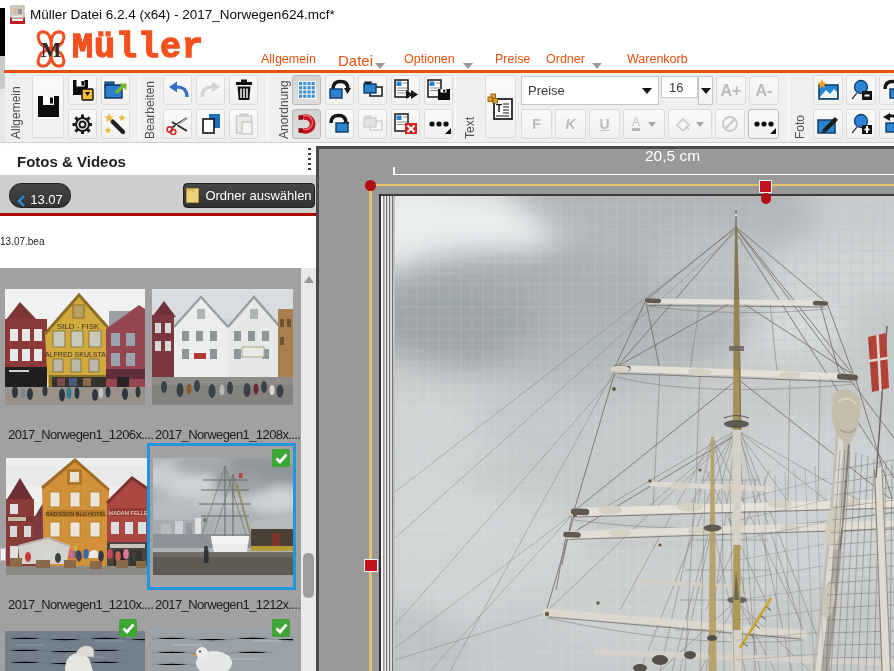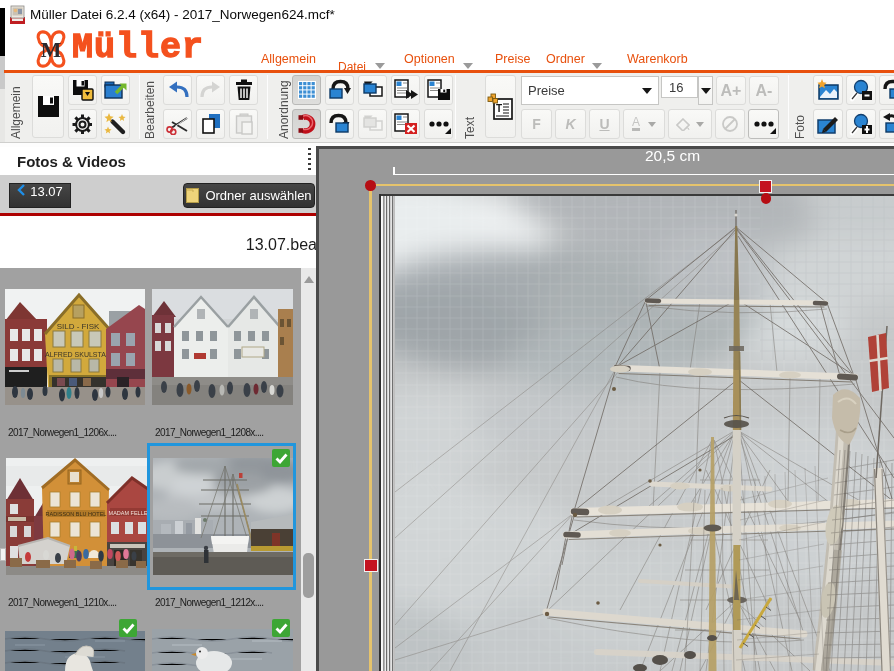--- a/index.html
+++ b/index.html
@@ -3,21 +3,21 @@
 <style>
 *{margin:0;padding:0;box-sizing:border-box}
 html,body{width:894px;height:671px;overflow:hidden}
 body{position:relative;font-family:"Liberation Sans",sans-serif;background:#fff}
 .abs{position:absolute}
 .tb{position:absolute;width:29px;height:30px;background:linear-gradient(#f9f9f7,#f1f1ef);border:1px solid #dcdcda;border-radius:3px;display:flex;align-items:center;justify-content:center}
 .tbp{background:linear-gradient(#d2d2d0,#dededc);border:1px solid #b9b9b7}
 .vlabel{position:absolute;color:#4e4e4e;font-size:12px;white-space:nowrap;transform:rotate(-90deg);transform-origin:0 0}
 .sep{position:absolute;top:75px;height:64px;width:1px;background:#c9c9c7;border-right:1px solid #fdfdfd}
 .gtxt{color:#bcbcba;font-weight:bold;font-size:14px}
-.thlabel{position:absolute;font-size:10px;color:#1c1c1c;white-space:nowrap;letter-spacing:-0.6px}
+.thlabel{position:absolute;font-size:13px;color:#1c1c1c;white-space:nowrap;letter-spacing:-0.6px}
 .check{position:absolute;width:18px;height:18px;background:#3da635;border-radius:2px;display:flex;align-items:center;justify-content:center}
 </style></head>
 <body>
 
 <div class="abs" style="left:0;top:0;width:5px;height:8px;background:#fff"></div>
 <div class="abs" style="left:0;top:8px;width:5px;height:48px;background:#000"></div>
 <div class="abs" style="left:0;top:56px;width:5px;height:33px;background:#c9c9c9"></div>
 <div class="abs" style="left:0;top:89px;width:5px;height:54px;background:#e7e7e5"></div>
 
 <div class="abs" style="left:5px;top:0;width:889px;height:28px;background:#fff"></div>
@@ -39,21 +39,21 @@
 <path d="M20 20 C27 19 32.5 15 33.5 8 C34 2.5 29.5 0.8 25 2.8 C20.5 5.2 19.2 13 20 20 Z"></path>
 <path d="M20 20 C13 19 7.5 15 6.5 8 C6 2.5 10.5 0.8 15 2.8 C19.5 5.2 20.8 13 20 20 Z"></path>
 <path d="M20 20 C27 21 32.5 25 33.5 32 C34 37.5 29.5 39.2 25 37.2 C20.5 34.8 19.2 27 20 20 Z"></path>
 <path d="M20 20 C13 21 7.5 25 6.5 32 C6 37.5 10.5 39.2 15 37.2 C19.5 34.8 20.8 27 20 20 Z"></path>
 </g>
 <text x="20" y="28" font-family="Liberation Serif,serif" font-weight="bold" font-size="23" fill="#2a2a31" text-anchor="middle">M</text>
 </svg></div>
 <div class="abs" style="left:72px;top:28px;font-family:Liberation Mono, monospace;font-weight:bold;font-size:35px;color:#f4511e;letter-spacing:1px;-webkit-text-stroke:1.3px #f4511e">Müller</div>
 <div class="abs" style="left:0;top:51px;width:0;height:0"></div>
 <div class="abs" style="left:261px;top:52px;font-size:12.5px;color:#e8500d">Allgemein</div>
-<div class="abs" style="left:338px;top:60px;font-size:12px;color:#e8500d">Datei</div>
+<div class="abs" style="left:338px;top:52px;font-size:15px;color:#e8500d">Datei</div>
 <div class="abs" style="left:404px;top:52px;font-size:12.5px;color:#e8500d">Optionen</div>
 <div class="abs" style="left:495px;top:52px;font-size:12.5px;color:#e8500d">Preise</div>
 <div class="abs" style="left:546px;top:52px;font-size:12.5px;color:#e8500d">Ordner</div>
 <div class="abs" style="left:627px;top:52px;font-size:12.5px;color:#e8500d">Warenkorb</div>
 <div class="abs" style="left:375px;top:63px;width:0;height:0;border-left:5px solid transparent;border-right:5px solid transparent;border-top:6px solid #9a9a9a"></div>
 <div class="abs" style="left:463px;top:63px;width:0;height:0;border-left:5px solid transparent;border-right:5px solid transparent;border-top:6px solid #9a9a9a"></div>
 <div class="abs" style="left:592px;top:63px;width:0;height:0;border-left:5px solid transparent;border-right:5px solid transparent;border-top:6px solid #9a9a9a"></div>
 
 <div class="abs" style="left:4px;top:70px;width:890px;height:2.5px;background:#e8500d"></div>
 
@@ -387,32 +387,32 @@
       <path d="M16 8 Q14 2 8 3 L6 3.5" stroke="#161616" stroke-width="3" fill="none"></path>
       <path d="M8 0 L1 4 L8 8 Z" fill="#161616"></path>
       <rect x="4" y="10" width="12" height="9" fill="#2a84d2" stroke="#0d3a66" stroke-width="1.4"></rect>
     </svg>
   </div>
 
 <div class="abs" style="left:0;top:147px;width:319px;height:524px;background:#fff"></div>
 <div class="abs" style="left:17px;top:153px;font-size:15px;font-weight:bold;color:#1f1f1f">Fotos &amp; Videos</div>
 <div class="abs" style="left:308px;top:148px;width:3px;height:25px;background:repeating-linear-gradient(#3a3a3a 0 2px,transparent 2px 5px)"></div>
 <div class="abs" style="left:0;top:175px;width:317px;height:38px;background:#cecece"></div>
-<div class="abs" style="left:9px;top:183px;width:62px;height:25px;background:linear-gradient(#464646,#323232);border:1px solid #222;border-radius:0;color:#fff;font-size:13px;display:flex;align-items:flex-start;justify-content:center">
+<div class="abs" style="left:9px;top:183px;width:62px;height:25px;background:linear-gradient(#464646,#323232);border:1px solid #222;border-radius:12px;color:#fff;font-size:13px;display:flex;align-items:flex-end;justify-content:center">
 <svg width="8" height="12" viewBox="0 0 8 12" style="margin-right:5px">
       <path d="M7 1 L2 6 L7 11" stroke="#1f8fe8" stroke-width="2.4" fill="none"></path>
     </svg>13.07</div>
 <div class="abs" style="left:183px;top:183px;width:132px;height:25px;background:linear-gradient(#464646,#323232);border:1px solid #222;border-radius:4px;color:#fff;font-size:13px;display:flex;align-items:center;justify-content:center">
 <svg width="13" height="15" viewBox="0 0 13 15" style="margin-right:6px">
       <rect x="0.5" y="0.5" width="12" height="14" fill="#eed37a" stroke="#b39b47"></rect>
       <path d="M1 2 h6 v2" fill="none" stroke="#c8ab52"></path>
     </svg>Ordner auswählen</div>
 <div class="abs" style="left:0;top:213px;width:317px;height:3px;background:#ad0000"></div>
 <div class="abs" style="left:0;top:216px;width:317px;height:52px;background:#fff"></div>
-<div class="abs" style="left:0;top:236px;width:317px;text-align:right;font-size:16px;color:#1c1c1c">13.07.bea</div>
+<div class="abs" style="left:0;top:236px;width:317px;text-align:left;font-size:10px;color:#1c1c1c">13.07.bea</div>
 
 <div class="abs" style="left:0;top:268px;width:301px;height:403px;background:#a1a1a1"></div>
 <div class="abs" style="left:5px;top:289px;width:140px;height:116px">
 <svg width="140" height="116" viewBox="0 0 140 116">
 <rect width="140" height="116" fill="#f0f2f2"></rect>
 <rect x="104" y="22" width="22" height="16" fill="#9aa0a4"></rect>
 <polygon points="0,32 15,13 33,32" fill="#7e3632"></polygon>
       <rect x="0" y="30" width="42" height="68" fill="#8a3a38"></rect>
 <rect x="5" y="40" width="8" height="12" fill="#e8e8e8"></rect>
       <rect x="17" y="40" width="8" height="12" fill="#e8e8e8"></rect>

